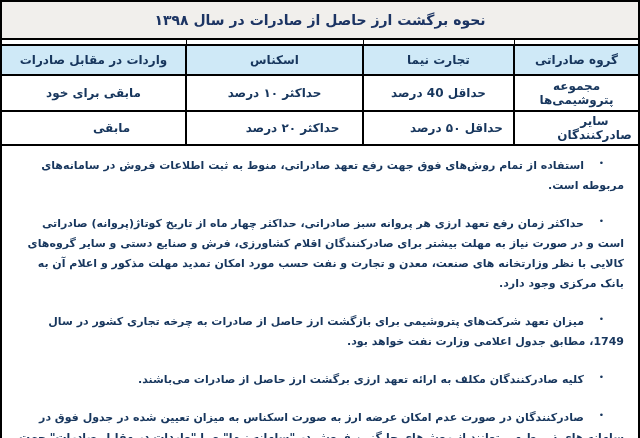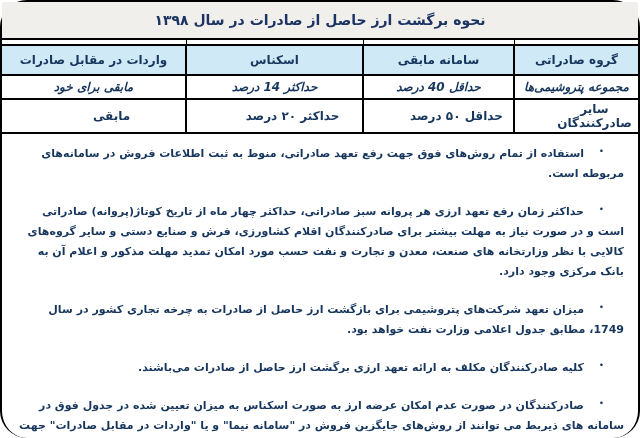--- a/index.html
+++ b/index.html
@@ -11,21 +11,20 @@
     overflow: hidden;
   }
   .page {
     width: 640px;
     height: 438px;
     border-top: 2px solid #000;
     border-left: 2px solid #000;
     border-right: 2px solid #000;
     background: #ffffff;
     direction: rtl;
-    border-radius: 27px;
   }
   
   .title-bar {
     height: 38px;
     background: #f1efec;
     border-bottom: 2px solid #000;
     display: flex;
     align-items: center;
     justify-content: center;
   }
@@ -59,21 +58,21 @@
     font-weight: bold;
     font-size: 12px;
     padding: 2px 4px;
   }
   th:first-child, td:first-child { border-right: none; }
   th:last-child, td:last-child { border-left: none; }
   tr.head th {
     background: #cfe9f7;
     height: 30px;
   }
-  tr.r1 td { height: 24px; font-style: italic; }
+  tr.r1 td { height: 36px; }
   tr.r2 td { height: 29px; padding-left: 40px; }
   
   .notes {
     padding: 10px 14px 0 10px;
     direction: rtl;
   }
   .note {
     position: relative;
     margin-bottom: 18px;
   }
@@ -111,28 +110,28 @@
     </colgroup>
     <tbody>
       <tr class="spacer">
         <td></td>
         <td></td>
         <td></td>
         <td></td>
       </tr>
       <tr class="head">
         <th>گروه صادراتی</th>
-        <th>سامانه مابقی</th>
+        <th>تجارت نیما</th>
         <th>اسکناس</th>
         <th>واردات در مقابل صادرات</th>
       </tr>
       <tr class="r1">
         <td>مجموعه پتروشیمی‌ها</td>
         <td>حداقل 40 درصد</td>
-        <td>حداکثر 14 درصد</td>
+        <td>حداکثر ۱۰ درصد</td>
         <td>مابقی برای خود</td>
       </tr>
       <tr class="r2">
         <td>سایر صادرکنندگان</td>
         <td>حداقل ۵۰ درصد</td>
         <td>حداکثر ۲۰ درصد</td>
         <td>مابقی</td>
       </tr>
     </tbody>
   </table>

